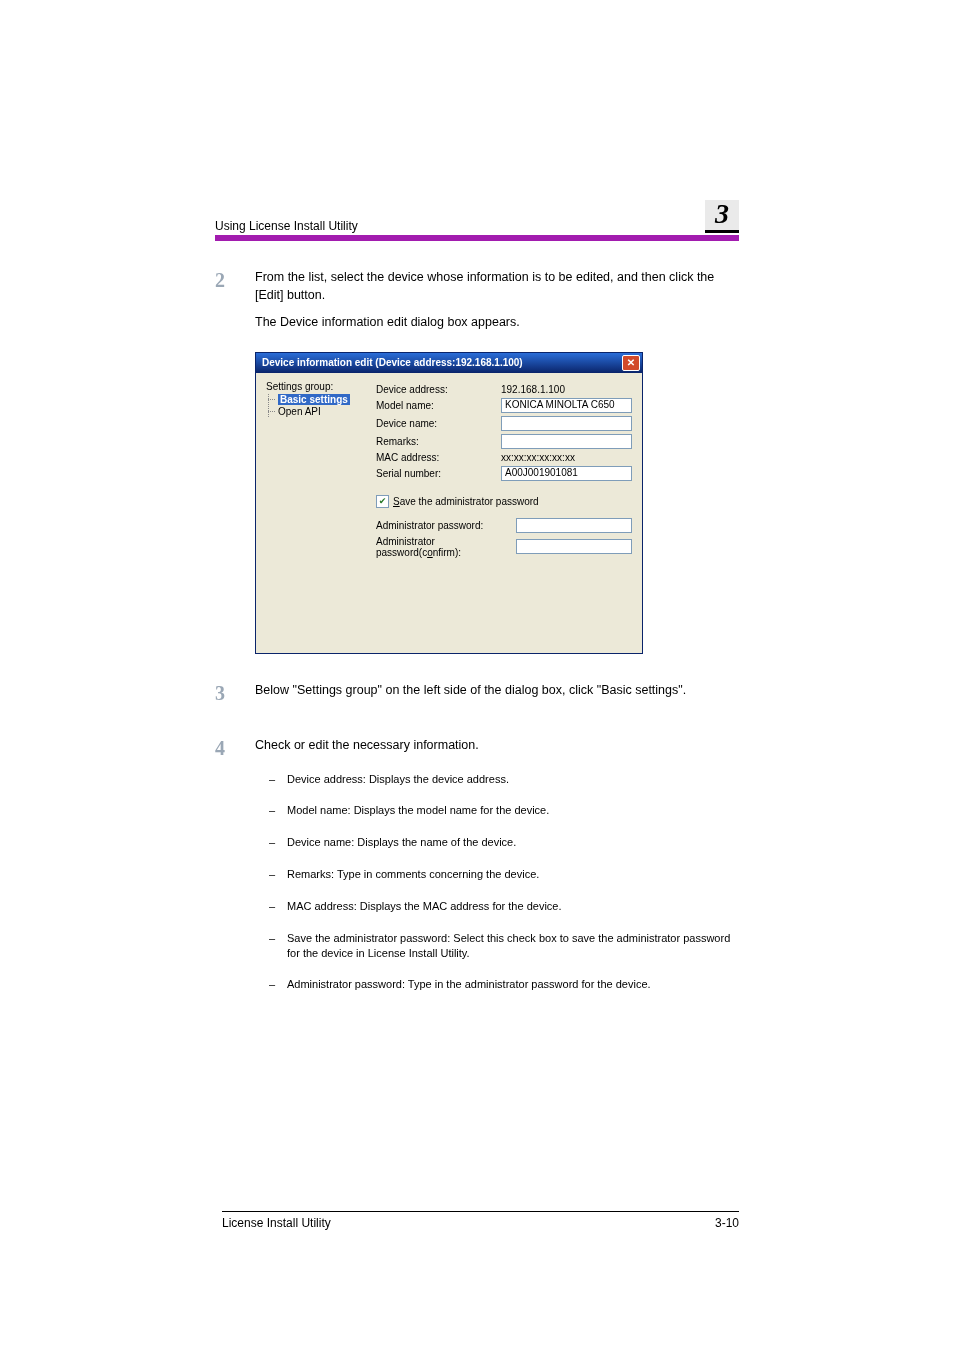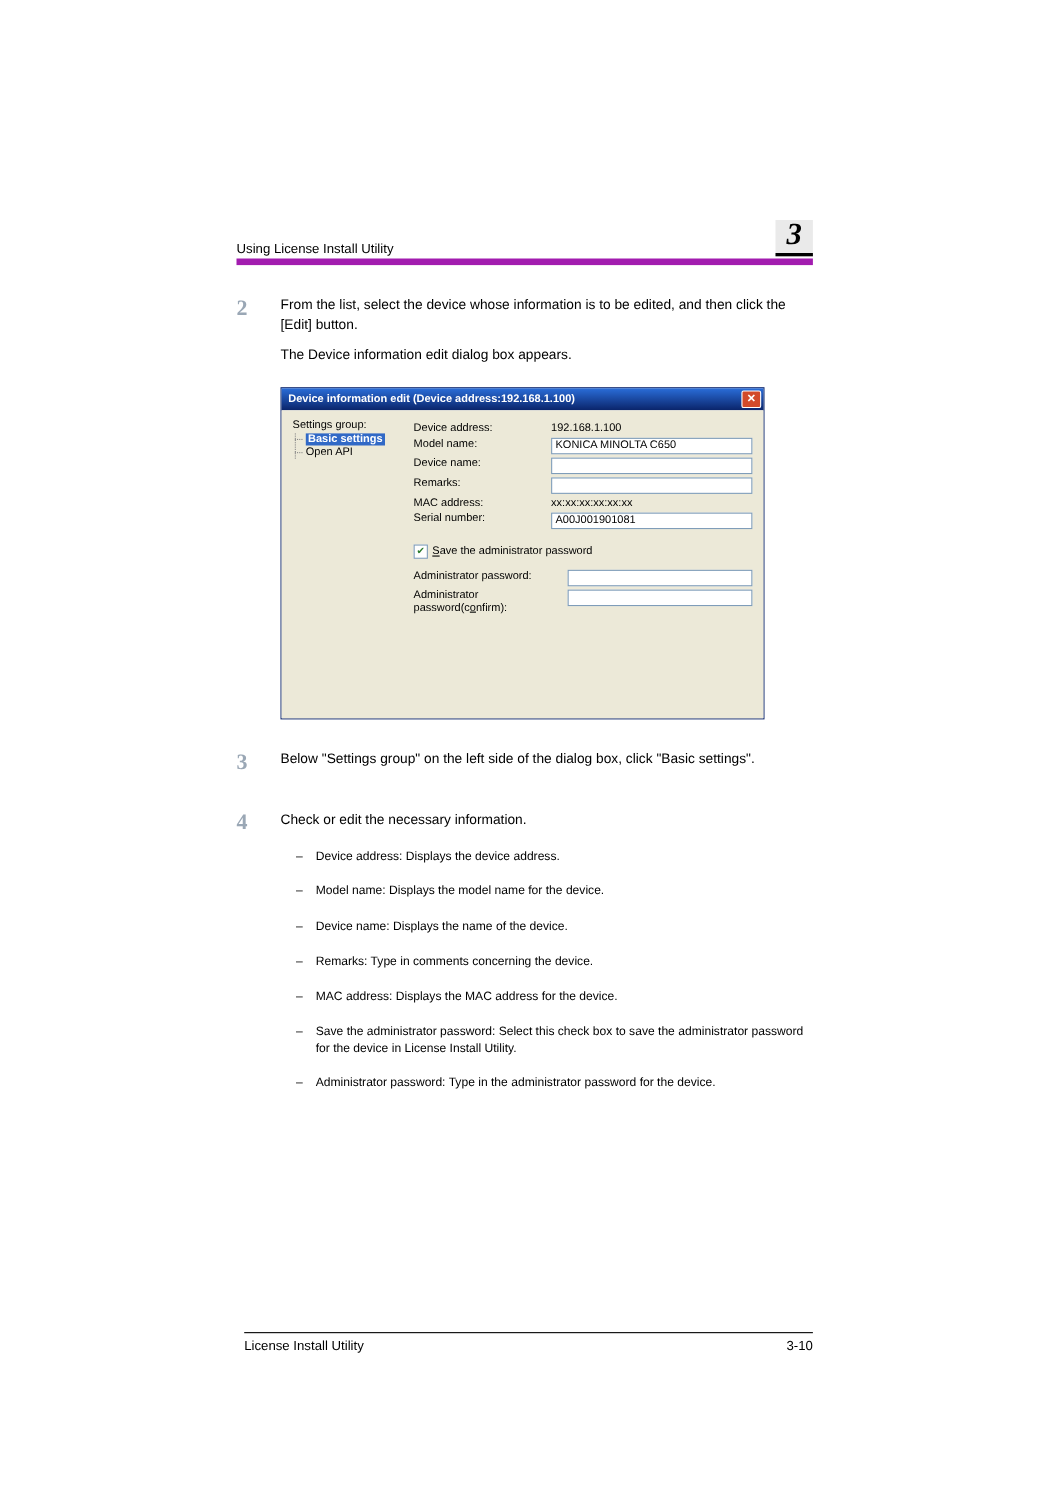--- a/index.html
+++ b/index.html
@@ -77,21 +77,21 @@
   }
   ul.dash > li::before {
     content: "–";
     position: absolute;
     left: 0;
   }
 
   
   .dialog {
     margin: 10px 0 0 40px;
-    width: 440px;
+    width: 388px;
     border: 1px solid #0a246a;
     font-family: Tahoma, Arial, sans-serif;
     font-size: 10px;
     box-sizing: border-box;
   }
   .dialog-title {
     display: flex;
     align-items: center;
     justify-content: space-between;
     height: 20px;
@@ -148,20 +148,21 @@
   .tree-item.selected span.lbl {
     background: #3169c6;
     color: #fff;
     padding: 0 2px;
     font-weight: bold;
   }
 
   .form-col { flex: 1; }
   .form-row {
     display: flex;
+    align-items: center;
     margin: 3px 0;
   }
   .form-row .lbl { width: 125px; }
   .form-row .val-text {
     flex: 1;
   }
   .field {
     flex: 1;
     border: 1px solid #7f9db9;
     background: #fff;

